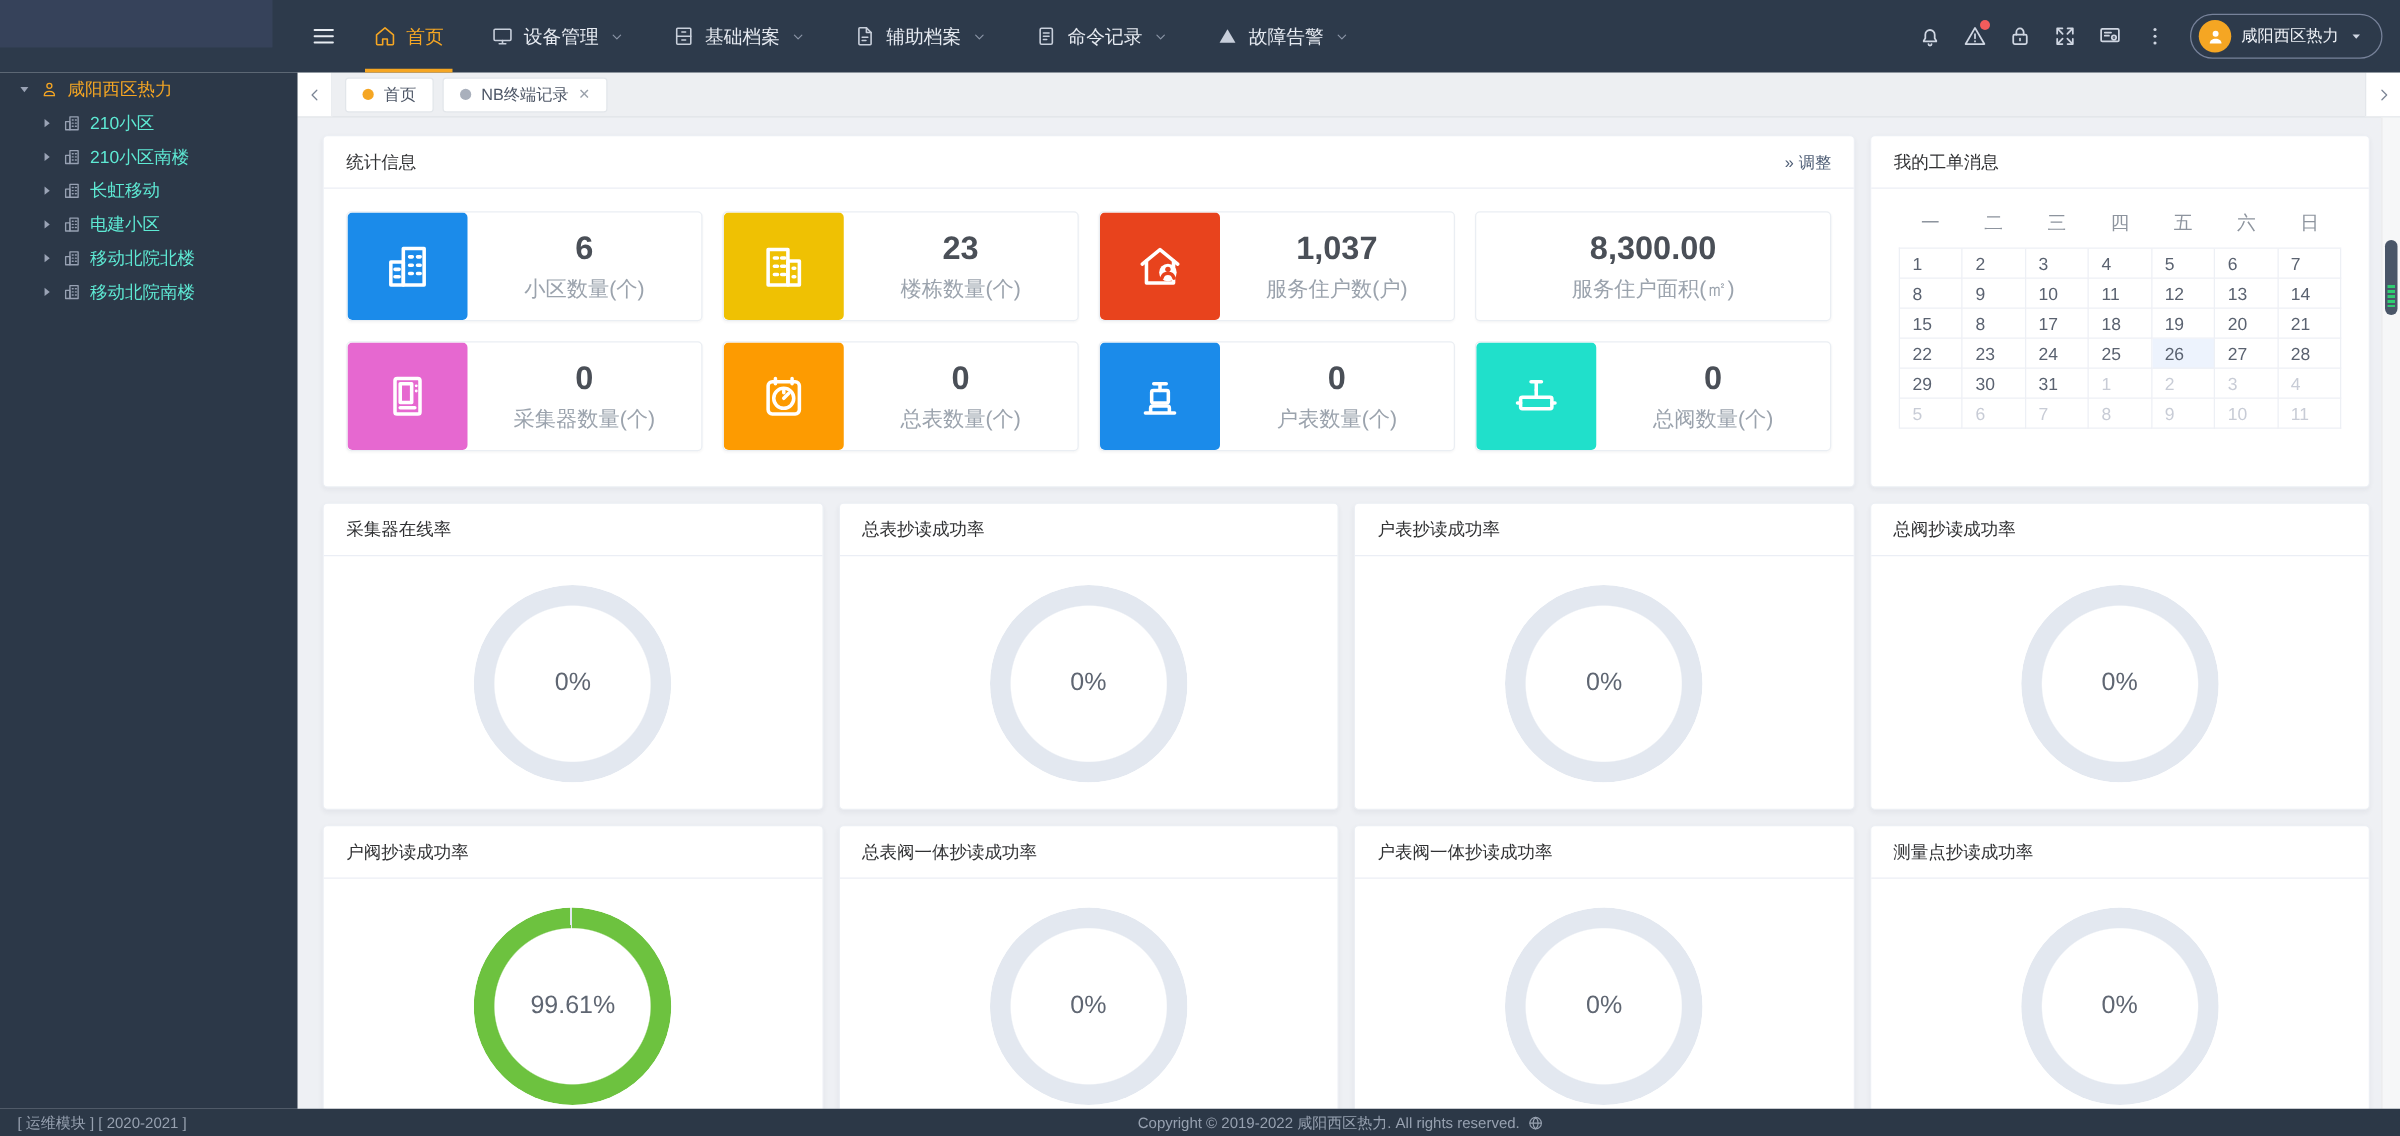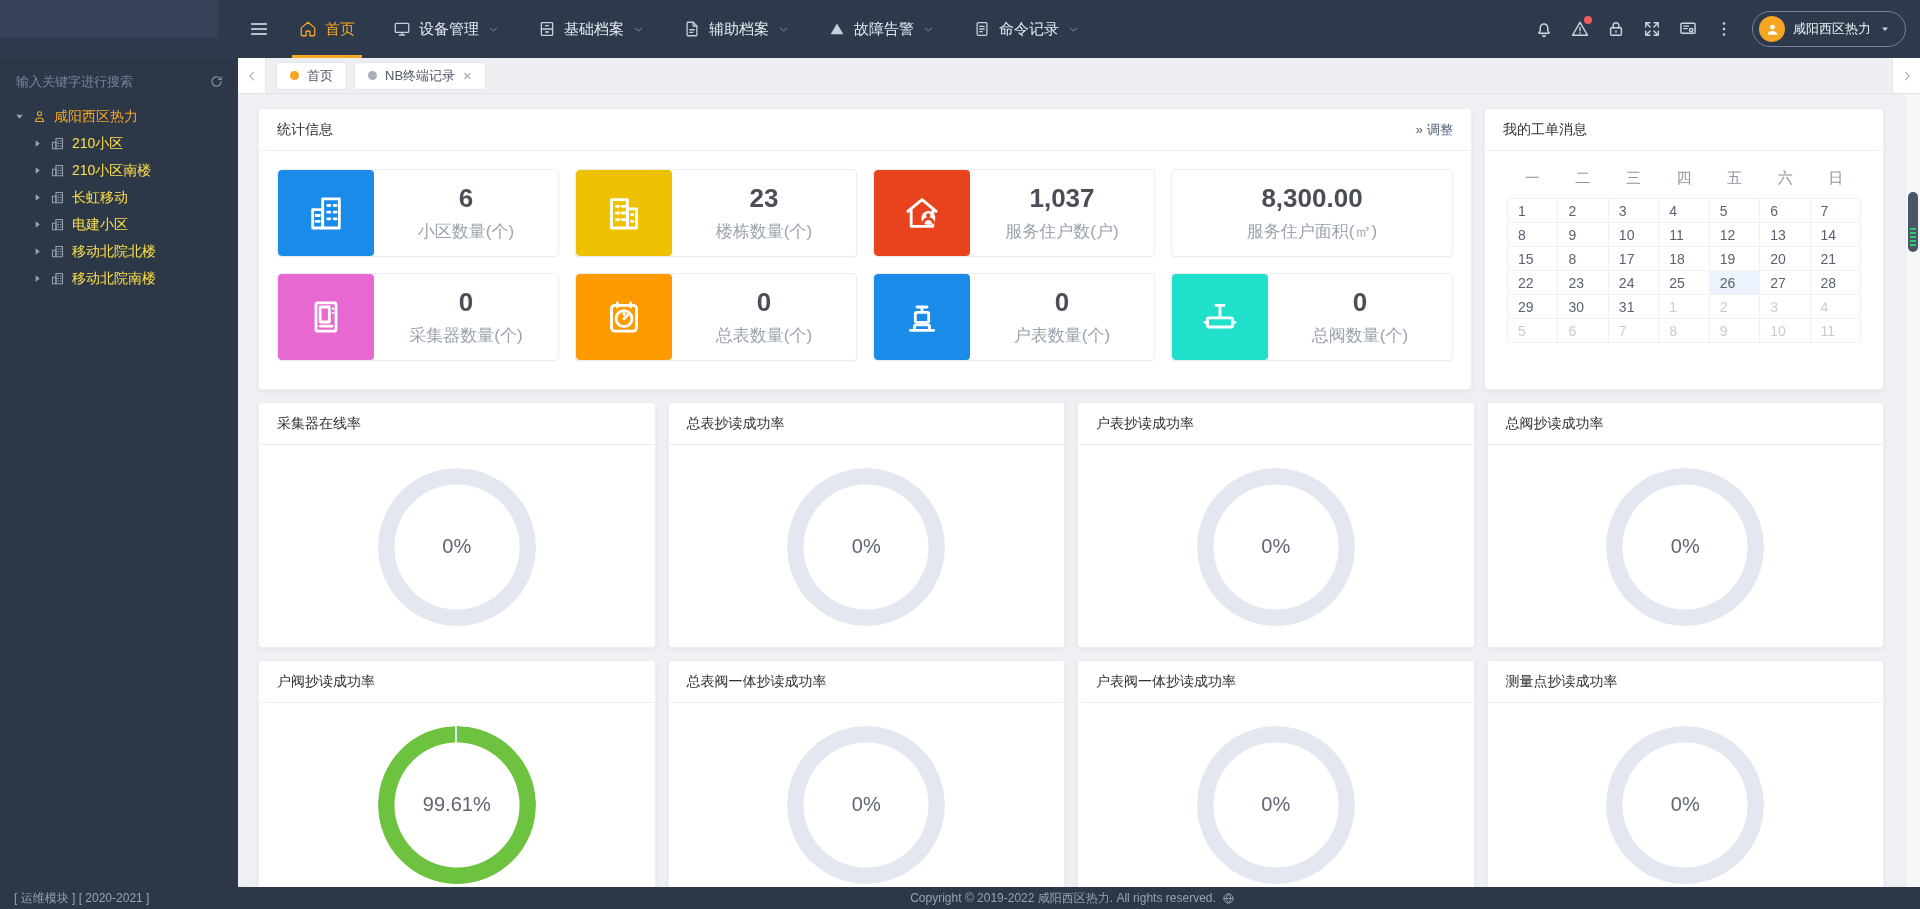--- a/index.html
+++ b/index.html
@@ -34,36 +34,36 @@
   .side-search { display:flex; align-items:center; justify-content:space-between; padding:16px 14px 14px 16px; }
   .side-search input { flex:1; background:transparent; border:none; outline:none; font-size:13px; color:#cfd6e2; font-family:inherit; }
   .side-search input::placeholder { color:#78839a; }
   .refresh-btn { background:none; border:none; color:#8a94a8; cursor:pointer; }
   .refresh-btn svg { width:15px; height:15px; }
   .tree { font-size:14px; }
   .tree-row { display:flex; align-items:center; gap:7px; height:27px; cursor:pointer; }
   .tree-root { padding-left:14px; color:#f5a623; }
   .tree-root .tree-icon svg { width:15px; height:15px; color:#f5a623; }
   .tree-caret svg { width:11px; height:11px; color:#9aa3b5; }
-  .tree-child { padding-left:32px; color:#fde047; }
+  .tree-child { padding-left:32px; color:#5eead4; }
   .tree-child .tree-icon svg { width:15px; height:15px; color:#97a1b3; }
 
   
   .tabbar { position:absolute; top:58px; left:238px; right:0; height:36px; background:#edeff2; border-bottom:1px solid #e0e3e8; display:flex; align-items:center; z-index:10; }
   .tab-scroll { width:28px; height:100%; background:#fff; border:none; border-right:1px solid #e4e7eb; color:#7a8494; display:flex; align-items:center; justify-content:center; cursor:pointer; }
   .tab-scroll.right { position:absolute; right:0; top:0; border-left:1px solid #e4e7eb; border-right:none; }
   .tab-scroll svg { width:14px; height:14px; }
   .tabs { display:flex; align-items:center; gap:7px; padding-left:10px; }
   .tab { display:flex; align-items:center; gap:8px; height:28px; padding:0 13px; background:#fff; border:1px solid #e2e6ea; border-radius:3px; font-size:13px; color:#4d5666; cursor:pointer; }
   .tab .dot { width:9px; height:9px; border-radius:50%; background:#a9b0bc; }
   .tab.active .dot { background:#f5a623; }
   .tab-close { color:#9aa1ab; font-size:15px; line-height:1; cursor:pointer; }
 
   
-  .content { position:absolute; top:94px; left:238px; right:0; bottom:22px; overflow:hidden; padding:14px 36px 0 20px; }
+  .content { position:absolute; top:94px; left:238px; right:0; bottom:22px; overflow:hidden; padding:14px 24px 0 20px; }
   .panel { background:#fff; border:1px solid #eceff4; border-radius:4px; box-shadow:0 2px 4px rgba(31,45,61,.05); }
   .panel-head { height:42px; display:flex; align-items:center; justify-content:space-between; padding:0 18px; border-bottom:1px solid #ebeef5; }
   .panel-title { font-size:14px; color:#303133; }
   .adjust-link { display:flex; align-items:center; gap:4px; font-size:13px; color:#4f5e76; cursor:pointer; }
 
   .row-top { display:flex; gap:12px; }
   .stats-panel { flex:1; height:282px; }
   .cards-grid { display:grid; grid-template-columns:repeat(4,1fr); gap:16px; padding:18px; }
   .stat-card { display:flex; height:88px; border:1px solid #eaeef3; border-radius:4px; box-shadow:0 1px 2px rgba(0,0,0,.03); overflow:hidden; background:#fff; }
   .stat-icon { width:96px; flex:none; display:flex; align-items:center; justify-content:center; color:#fff; border-radius:4px; }
@@ -171,39 +171,39 @@
             <span class="caret">
               <svg viewBox="0 0 24 24" fill="none" stroke="currentColor" stroke-width="1.7" stroke-linecap="round" stroke-linejoin="round">
                 <path d="M6.5 9.5 12 15l5.5-5.5"></path>
               </svg>
             </span>
           </div>
 
           <div class="nav-item">
             <span>
               <svg viewBox="0 0 24 24" fill="none" stroke="currentColor" stroke-width="1.7" stroke-linecap="round" stroke-linejoin="round">
-                <path d="M12 4.5 20.5 19h-17z" fill="currentColor" stroke="none"></path>
-              </svg>
-            </span>
-            <span>故障告警</span>
-            <span class="caret">
-              <svg viewBox="0 0 24 24" fill="none" stroke="currentColor" stroke-width="1.7" stroke-linecap="round" stroke-linejoin="round">
-                <path d="M6.5 9.5 12 15l5.5-5.5"></path>
-              </svg>
-            </span>
-          </div>
-
-          <div class="nav-item">
-            <span>
-              <svg viewBox="0 0 24 24" fill="none" stroke="currentColor" stroke-width="1.7" stroke-linecap="round" stroke-linejoin="round">
                 <rect x="5.5" y="3.5" width="13" height="17" rx="1.5"></rect>
                 <path d="M9 8.5h6M9 12h6M9 15.5h3.5"></path>
               </svg>
             </span>
             <span>命令记录</span>
+            <span class="caret">
+              <svg viewBox="0 0 24 24" fill="none" stroke="currentColor" stroke-width="1.7" stroke-linecap="round" stroke-linejoin="round">
+                <path d="M6.5 9.5 12 15l5.5-5.5"></path>
+              </svg>
+            </span>
+          </div>
+
+          <div class="nav-item">
+            <span>
+              <svg viewBox="0 0 24 24" fill="none" stroke="currentColor" stroke-width="1.7" stroke-linecap="round" stroke-linejoin="round">
+                <path d="M12 4.5 20.5 19h-17z" fill="currentColor" stroke="none"></path>
+              </svg>
+            </span>
+            <span>故障告警</span>
             <span class="caret">
               <svg viewBox="0 0 24 24" fill="none" stroke="currentColor" stroke-width="1.7" stroke-linecap="round" stroke-linejoin="round">
                 <path d="M6.5 9.5 12 15l5.5-5.5"></path>
               </svg>
             </span>
           </div>
         </nav>
       <div class="nav-right">
 
           <button class="icon-btn">
@@ -281,26 +281,20 @@
         <span class="user-caret">
             <svg viewBox="0 0 24 24" fill="none" stroke="currentColor" stroke-width="1.7" stroke-linecap="round" stroke-linejoin="round">
               <path d="M6 9h12l-6 7z" fill="currentColor" stroke="none"></path>
             </svg>
           </span>
       </div>
     </div>
   </header>
 
   <aside class="sidebar">
-    <div class="side-search">
-      <input type="text" placeholder="输入关键字进行搜索" style="">
-      <button class="refresh-btn"><span><svg viewBox="0 0 24 24" fill="none" stroke="currentColor" stroke-width="1.7" stroke-linecap="round" stroke-linejoin="round">
-              <path d="M19.5 12a7.5 7.5 0 1 1-2.2-5.3M19.5 4.5v4.2h-4.2"></path>
-            </svg></span></button>
-    </div>
     <div class="tree">
       <div class="tree-row tree-root">
         <span class="tree-caret">
             <svg viewBox="0 0 24 24" fill="none" stroke="currentColor" stroke-width="1.7" stroke-linecap="round" stroke-linejoin="round">
               <path d="M5 8h14l-7 9z" fill="currentColor" stroke="none"></path>
             </svg>
           </span>
         <span class="tree-icon">
             <svg viewBox="0 0 24 24" fill="none" stroke="currentColor" stroke-width="1.7" stroke-linecap="round" stroke-linejoin="round">
               <circle cx="12" cy="7.5" r="3.2"></circle>

